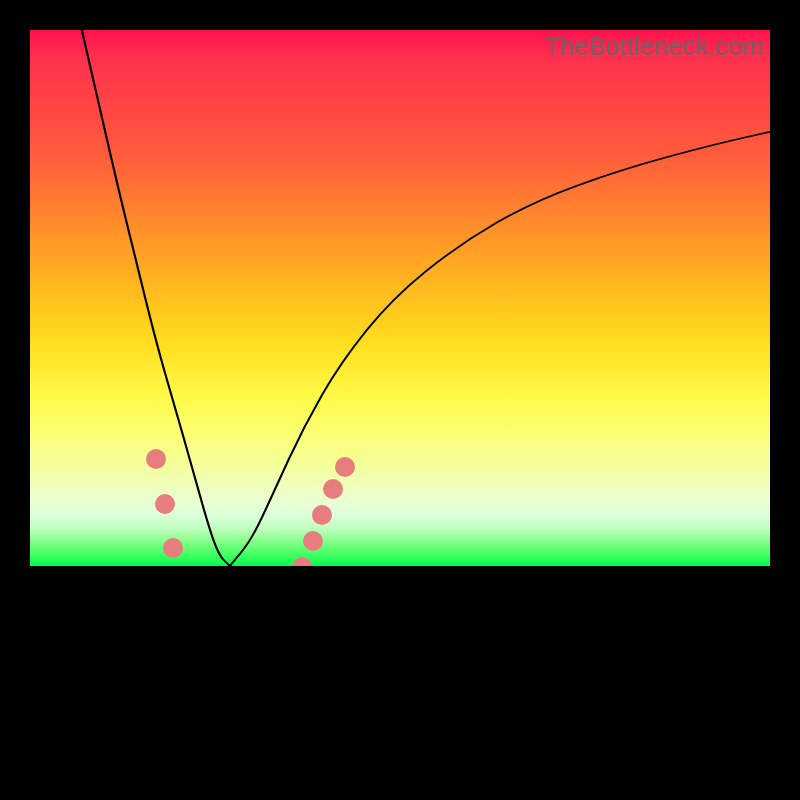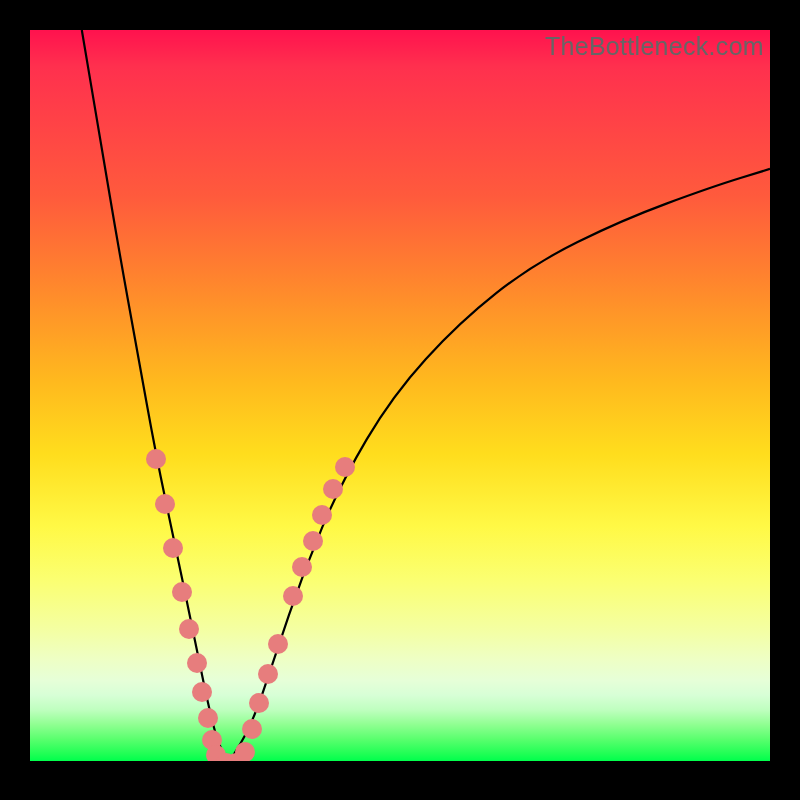--- a/index.html
+++ b/index.html
@@ -14,21 +14,21 @@
     width: 800px;
     height: 800px;
     background: #000;
     position: relative;
   }
   .plot-area {
     position: absolute;
     left: 30px;
     top: 30px;
     width: 740px;
-    height: 731px;
+    height: 536px;
     overflow: hidden;
   }
   .gradient-bg {
     position: absolute;
     left: 0;
     top: 0;
     width: 100%;
     height: 100%;
     
     background: linear-gradient(

